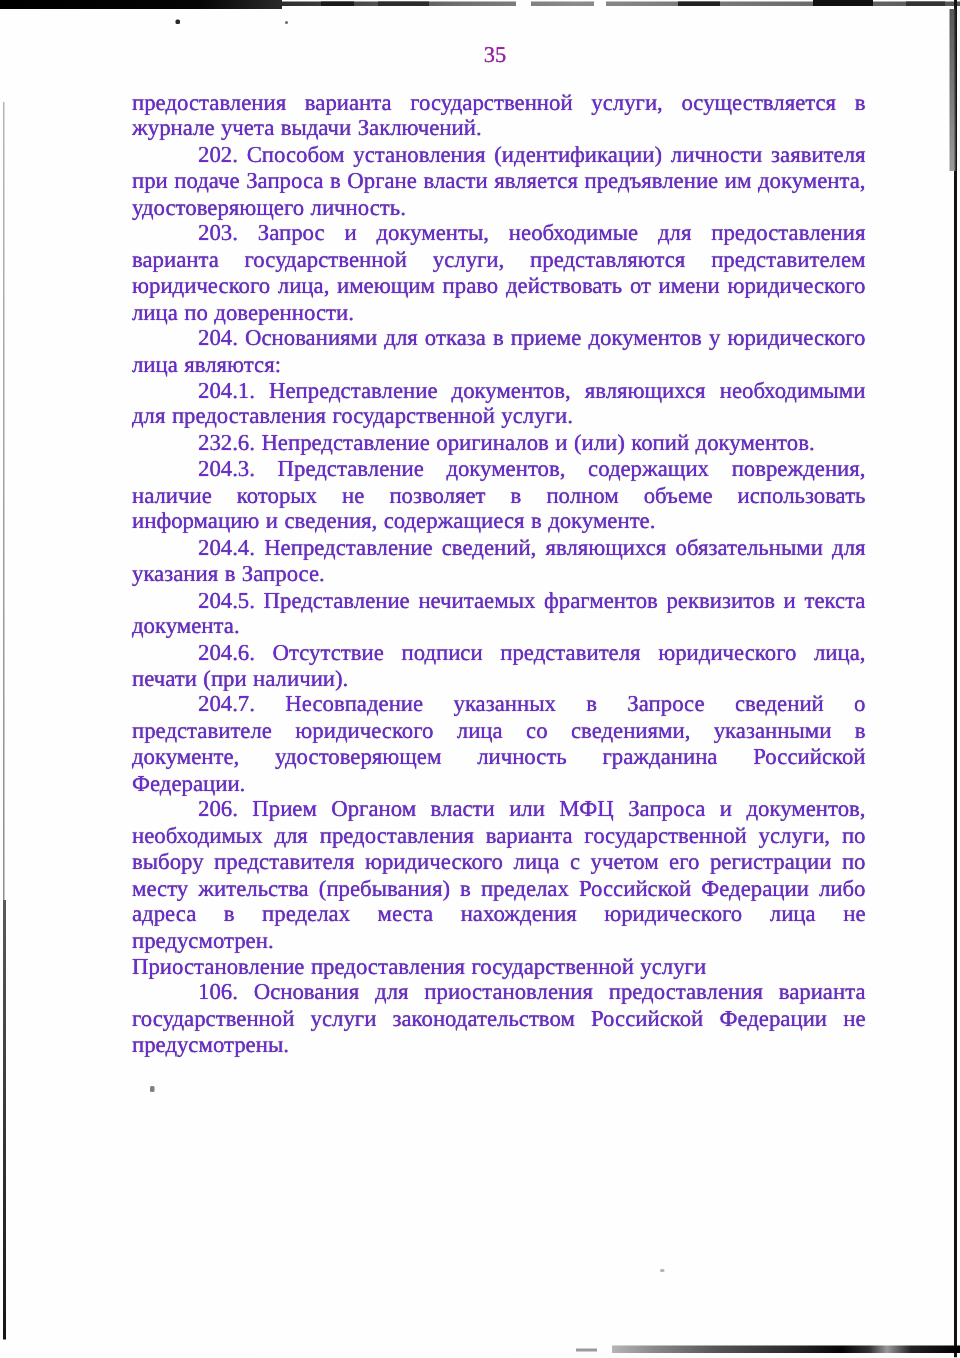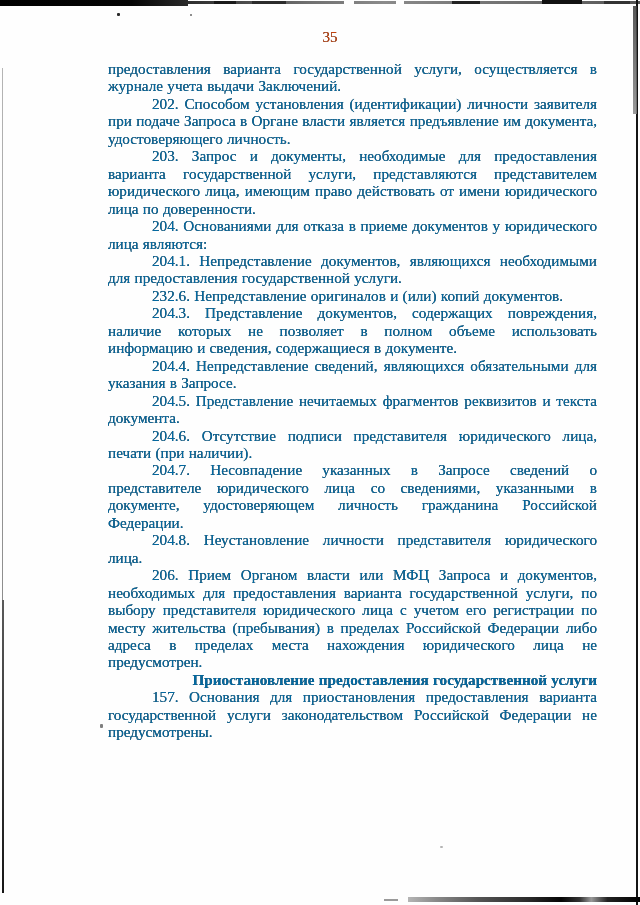--- a/index.html
+++ b/index.html
@@ -12,38 +12,37 @@
   }
   .scan-page {
     position: absolute; inset: 0;
     background: #fefefe;
   }
   .page-number {
     position: absolute;
     top: 29px; left: 88px; width: 484px;
     text-align: center;
     font-size: 15px;
-    color: #c2410c;
+    color: #a21caf;
     text-shadow: 0 0 0.5px rgba(20,20,20,0.8);
   }
   .doc-body {
     position: absolute;
     top: 60px; left: 88px; width: 489px;
     font-size: 15.2px;
     line-height: 17.45px;
-    color: #0369a1;
+    color: #6d28d9;
     text-align: justify;
     text-shadow: 0 0 0.55px rgba(15,15,15,0.85);
     word-spacing: 0.5px;
-    margin-left: 20px;
   }
   .doc-body p { margin: 0; }
   .para { text-indent: 44px; }
   .para.no-indent { text-indent: 0; }
-  .heading { margin: 13px 0 17px; text-align: right; text-indent: 0; font-weight: bold; }
+  .heading { margin: 13px 0 17px; text-align: left; text-indent: 0; }
 
   
   .artifact { position: absolute; pointer-events: none; }
   .top-line {
     left: 0; top: 1px; width: 640px; height: 3px;
     background: linear-gradient(to right,
       #000 0%, #111 20%, #3c3c3c 34%, #6f6f6f 48%,
       #8b8b8b 60%, #7a7a7a 72%, #6a6a6a 86%, #555 100%);
   }
   .top-bar-left {
@@ -116,18 +115,17 @@
       <p class="para">202. Способом установления (идентификации) личности заявителя при подаче Запроса в Органе власти является предъявление им документа, удостоверяющего личность.</p>
       <p class="para">203. Запрос и документы, необходимые для предоставления варианта государственной услуги, представляются представителем юридического лица, имеющим право действовать от имени юридического лица по доверенности.</p>
       <p class="para">204. Основаниями для отказа в приеме документов у юридического лица являются:</p>
       <p class="para">204.1. Непредставление документов, являющихся необходимыми для предоставления государственной услуги.</p>
       <p class="para">232.6. Непредставление оригиналов и (или) копий документов.</p>
       <p class="para">204.3. Представление документов, содержащих повреждения, наличие которых не позволяет в полном объеме использовать информацию и сведения, содержащиеся в документе.</p>
       <p class="para">204.4. Непредставление сведений, являющихся обязательными для указания в Запросе.</p>
       <p class="para">204.5. Представление нечитаемых фрагментов реквизитов и текста документа.</p>
       <p class="para">204.6. Отсутствие подписи представителя юридического лица, печати (при наличии).</p>
       <p class="para">204.7. Несовпадение указанных в Запросе сведений о представителе юридического лица со сведениями, указанными в документе, удостоверяющем личность гражданина Российской Федерации.</p>
-      <p class="para">204.8. Неустановление личности представителя юридического лица.</p>
       <p class="para">206. Прием Органом власти или МФЦ Запроса и документов, необходимых для предоставления варианта государственной услуги, по выбору представителя юридического лица с учетом его регистрации по месту жительства (пребывания) в пределах Российской Федерации либо адреса в пределах места нахождения юридического лица не предусмотрен.</p>
       <p class="heading">Приостановление предоставления государственной услуги</p>
-      <p class="para">157. Основания для приостановления предоставления варианта государственной услуги законодательством Российской Федерации не предусмотрены.</p>
+      <p class="para">106. Основания для приостановления предоставления варианта государственной услуги законодательством Российской Федерации не предусмотрены.</p>
     </div>
 </div>
 
 </body></html>

